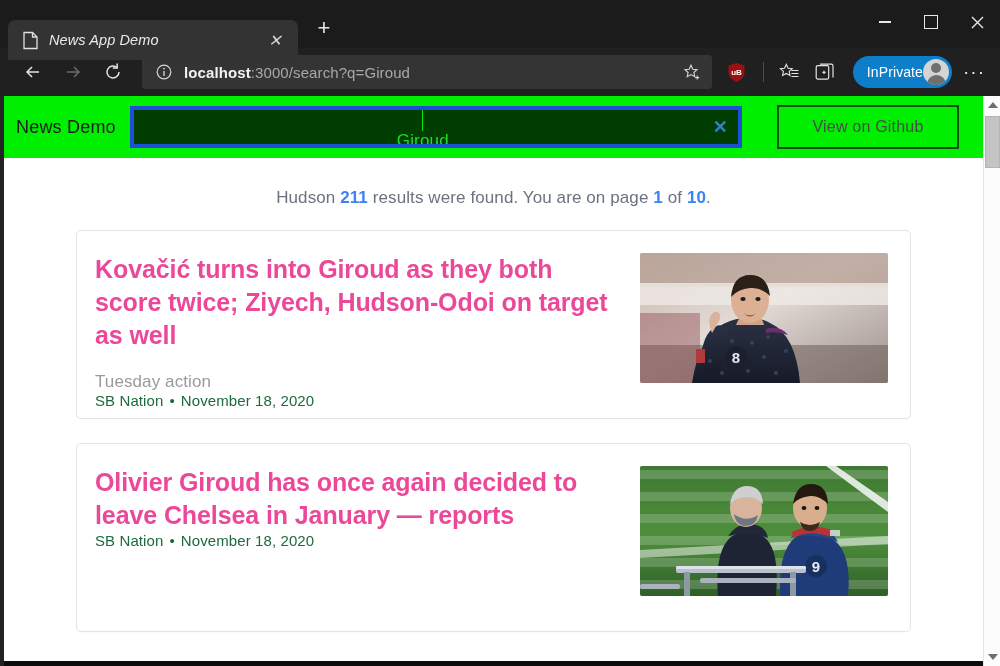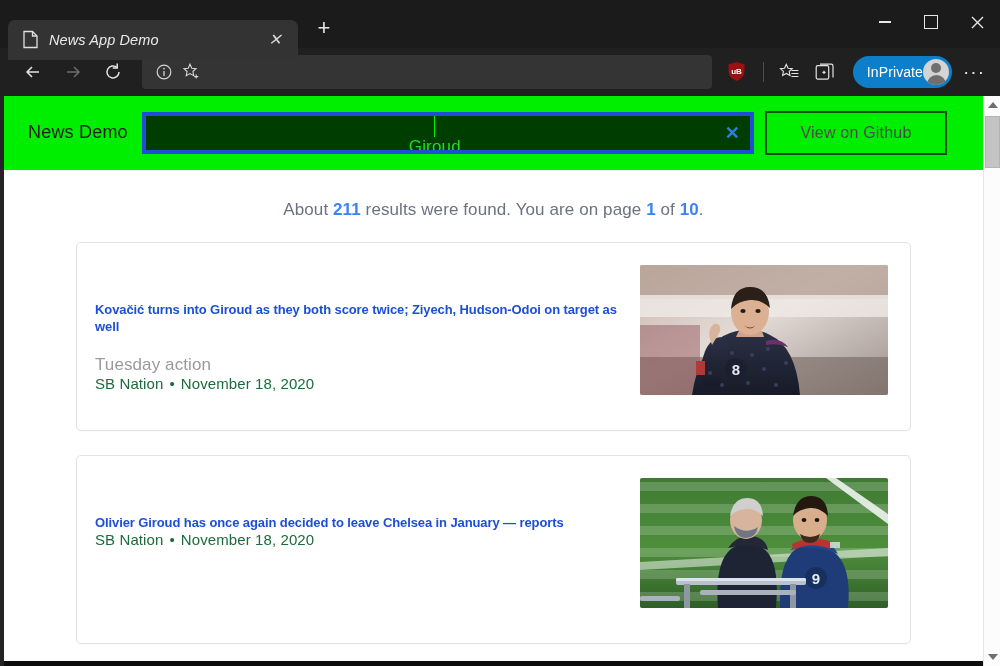--- a/index.html
+++ b/index.html
@@ -100,22 +100,22 @@
   
   .viewport {
     flex: 1 1 auto; position: relative; background: #ffffff; display: flex;
     border-left: 4px solid #232323;
     overflow: hidden;
   }
   .pagearea { flex: 1 1 auto; position: relative; background: #fff; overflow: hidden; }
 
   
   .site-header {
-    height: 74px; background: #00ee00; display: flex; align-items: center;
-    padding: 0 24px; gap: 0;
+    height: 62px; background: #00ee00; display: flex; align-items: center;
+    padding: 0 12px; gap: 0;
   }
   .brand { color: #1d1d1d; font-size: 18px; white-space: nowrap; padding-right: 6px; letter-spacing: .2px; }
   .searchwrap {
     position: relative; flex: 0 0 auto; width: 612px; margin-left: 8px;
   }
   .searchbox {
     width: 612px; height: 42px; background: #003d00; border: 4px solid #1d4ed8;
     display: flex; align-items: center; padding: 0 36px 0 10px; position: relative; flex-direction: column;
   }
   .caret {
@@ -144,22 +144,22 @@
   .results-note b { color: #3b82f6; font-weight: 700; }
   .cards { padding: 0 72px; }
   .card {
     border: 1px solid #e3e3e3; border-radius: 5px; background: #fff;
     display: flex; align-items: flex-start; gap: 16px;
     padding: 22px 22px 22px 18px; margin-bottom: 24px; height: 189px;
     box-shadow: 0 1px 1px rgba(0,0,0,.02);
   }
   .card-body { flex: 1 1 auto; min-width: 0; padding-left: 0; }
   .card-title {
-    font-size: 13px; font-weight: 700; color: #1d4ed8; line-height: 1.32;
-    letter-spacing: -.1px; padding-right: 4px; margin-top: 36px;
+    font-size: 25px; font-weight: 700; color: #ec4899; line-height: 1.32;
+    letter-spacing: -.1px; padding-right: 4px;
   }
   .card-sub { color: #9a9a9a; font-size: 17px; margin-top: 20px; letter-spacing: .1px; }
   .card-meta { color: #1d6b3c; font-size: 15px; letter-spacing: .1px; }
   .card-meta .dot { padding: 0 6px; }
   .thumb {
     width: 248px; height: 130px; flex: 0 0 auto; border-radius: 2px; overflow: hidden;
     position: relative; background: #cfcfcf;
   }
   .thumb svg { display: block; width: 100%; height: 100%; }
 
@@ -233,20 +233,21 @@
     </div>
 
     <div class="omnibox">
       <span class="omni-info">
         <svg width="16" height="16" viewBox="0 0 16 16">
           <circle cx="8" cy="8" r="6.8" stroke="#d6d6d6" stroke-width="1.2" fill="none"></circle>
           <path d="M8 7v5" stroke="#d6d6d6" stroke-width="1.3"></path>
             <circle cx="8" cy="4.6" r="0.9" fill="#d6d6d6"></circle>
         </svg>
       </span>
+      <span class="omni-url"><b>localhost</b><span>:3000/search?q=Giroud</span></span>
       <span class="omni-fav">
         <svg width="19" height="19" viewBox="0 0 19 19">
           <path d="M8 2.2 L9.8 6.2 L14 6.6 L10.9 9.5 L11.8 13.7 L8 11.6 L4.2 13.7 L5.1 9.5 L2 6.6 L6.2 6.2 Z" stroke="#d8d8d8" stroke-width="1.1" fill="none"></path>
           <path d="M14.2 12.6v4 M12.2 14.6h4" stroke="#d8d8d8" stroke-width="1.1"></path>
         </svg>
       </span>
     </div>
 
     <div class="tbicon">
       <svg width="19" height="21" viewBox="0 0 19 21">
@@ -285,21 +286,21 @@
         <div class="searchwrap">
           <div class="searchbox">
             <span class="caret"></span>
             <span class="search-value">Giroud</span>
             <span class="clear-x">✕</span>
           </div>
         </div>
         <div class="gh-btn">View on Github</div>
       </div>
 
-      <div class="results-note"><span>About </span><b>211</b><span> results were found. You are on page </span><b>1</b><span> of </span><b>10</b><span>.</span></div>
+      <div class="results-note"><span>Hudson </span><b>211</b><span> results were found. You are on page </span><b>1</b><span> of </span><b>10</b><span>.</span></div>
 
       <div class="cards">
 
         <div class="card">
           <div class="card-body">
             <div class="card-title">Kovačić turns into Giroud as they both score twice; Ziyech, Hudson-Odoi on target as well</div>
             <div class="card-sub">Tuesday action</div>
             <div class="card-meta"><span>SB Nation</span><span class="dot">•</span><span>November 18, 2020</span></div>
           </div>
           <div class="thumb">

